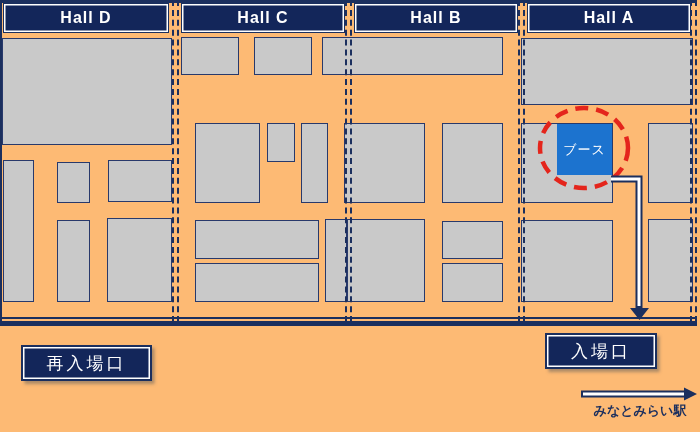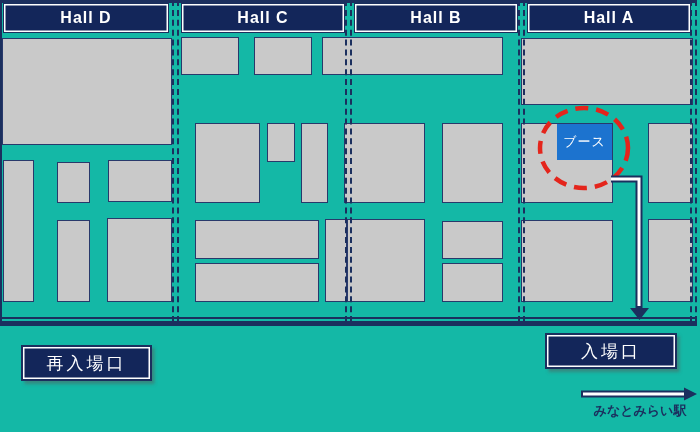--- a/index.html
+++ b/index.html
@@ -1,17 +1,17 @@
 <!DOCTYPE html>
 <html style="--navy: #1b2f5e; --navy-fill: #13265a; --booth-gray: #c9c9c9; --booth-border: #28396b; --highlight-blue: #1c73cf; --highlight-red: #e4251c;"><head>
 <meta charset="utf-8">
 <style>
   html,body{margin:0;padding:0;background:#ffffff;}
   .stage{
-    position:relative;width:700px;height:432px;background:#14b8a6;overflow:hidden;
+    position:relative;width:700px;height:432px;background:#fdba74;overflow:hidden;
     font-family:"Liberation Sans","DejaVu Sans",sans-serif;
   }
   .abs{position:absolute;box-sizing:border-box;}
   
   .hline{background:var(--navy);z-index:5;}
   .vline{background:var(--navy);z-index:5;}
   .sep{
     width:7px;top:0;height:322px;z-index:5;
     border-left:2px dashed var(--navy);
     border-right:2px dashed var(--navy);
@@ -91,28 +91,28 @@
       <div class="booth" style="left: 347px; top: 219px; width: 78px; height: 83px;"></div>
       <div class="booth" style="left: 442px; top: 221px; width: 61px; height: 38px;"></div>
       <div class="booth" style="left: 442px; top: 263px; width: 61px; height: 39px;"></div>
       <div class="booth" style="left: 521px; top: 38px; width: 172px; height: 67px;"></div>
       <div class="booth" style="left: 521px; top: 123px; width: 92px; height: 80px;"></div>
       <div class="booth" style="left: 648px; top: 123px; width: 45px; height: 80px;"></div>
       <div class="booth" style="left: 521px; top: 220px; width: 92px; height: 82px;"></div>
       <div class="booth" style="left: 648px; top: 219px; width: 45px; height: 83px;"></div>
     </div>
 
-  <div class="abs blue-booth" style="left: 557px; top: 124px; width: 55px; height: 36px;">
+  <div class="abs blue-booth" style="left: 557px; top: 124px; width: 55px; height: 51px;">
     <span>ブース</span>
   </div>
 
   <div class="abs entr" style="left: 21px; top: 345px; width: 131px; height: 36px;">
     <span>再入場口</span>
   </div>
-  <div class="abs entr" style="left: 545px; top: 333px; width: 132px; height: 36px;">
+  <div class="abs entr" style="left: 545px; top: 333px; width: 112px; height: 36px;">
     <span>入場口</span>
   </div>
 
   <div class="abs station-label" style="left: 578px; top: 402px; width: 124px; height: 16px;">
     <span>みなとみらい駅</span>
   </div>
 
   <svg class="overlay" width="700" height="432" viewBox="0 0 700 432">
 
     <ellipse id="red-circle" cx="584" cy="148" rx="44" ry="40" fill="none" style="stroke:var(--highlight-red);" stroke-width="4.5" stroke-dasharray="13 8"></ellipse>

